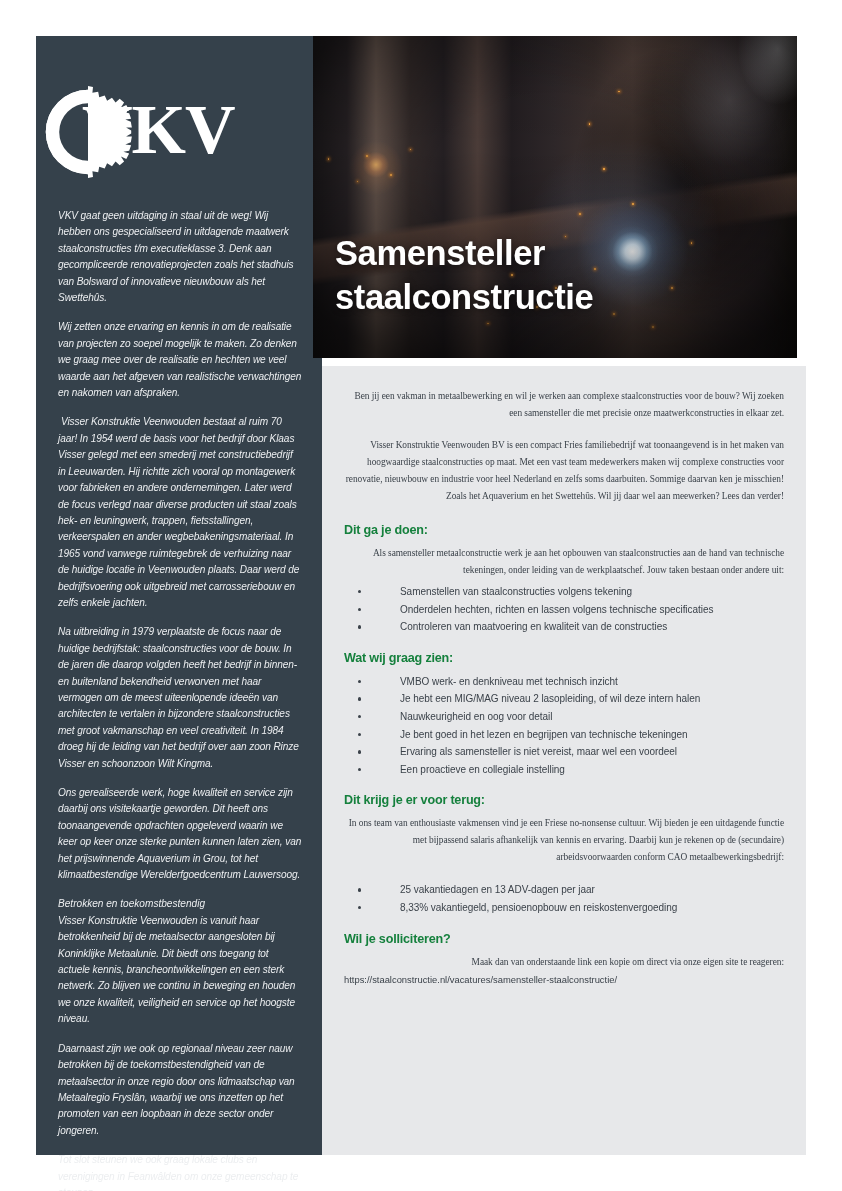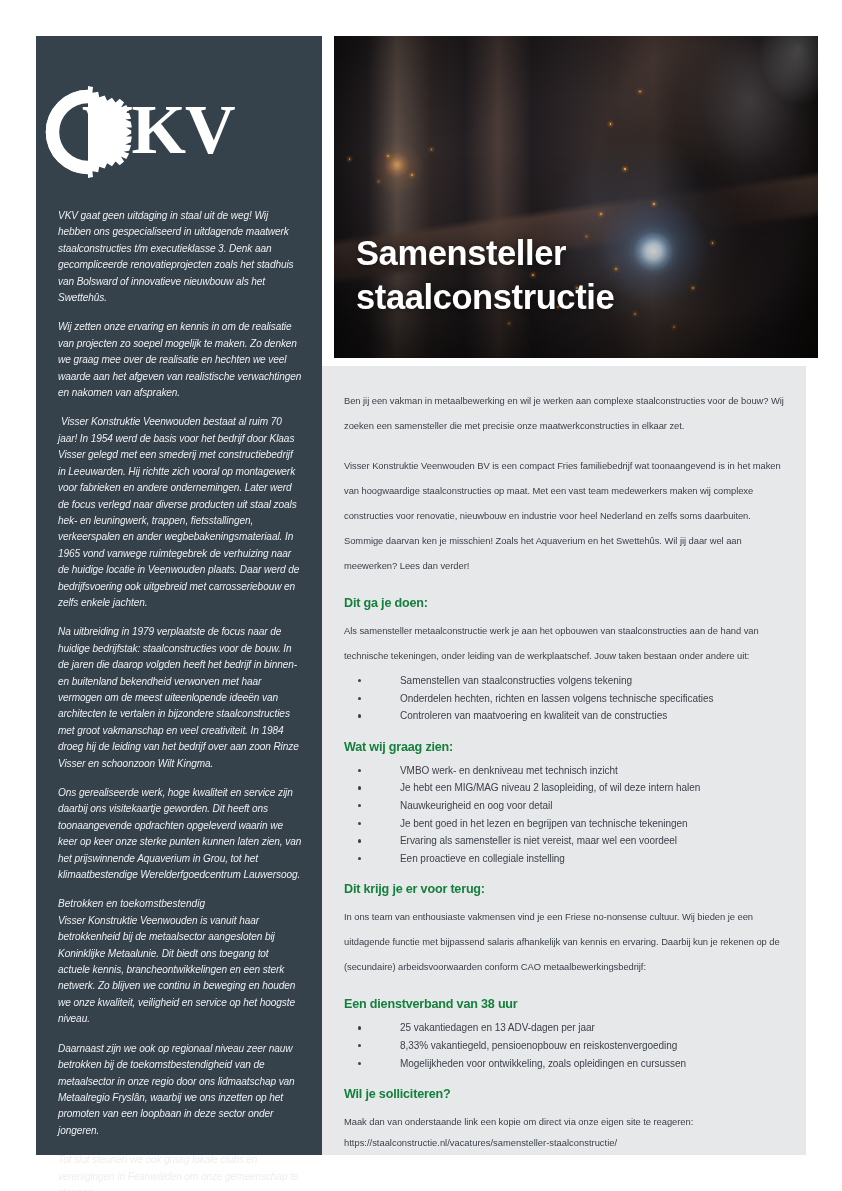--- a/index.html
+++ b/index.html
@@ -92,21 +92,21 @@
     font-style: italic;
     font-size: 10.1px;
     line-height: 16.4px;
     color: #eceef0;
     margin: 0;
   }
 
   
   .hero {
     position: absolute;
-    left: 334px;
+    left: 313px;
     top: 36px;
     width: 484px;
     height: 322px;
     overflow: hidden;
     background: #2a2220;
   }
   .hero-photo {
     position: absolute;
     inset: 0;
     background:
@@ -168,26 +168,26 @@
     position: absolute;
     left: 322px;
     top: 366px;
     width: 484px;
     height: 789px;
     background: #e7e8ea;
     box-sizing: border-box;
     padding: 22px 22px 0 22px;
   }
   .c-p {
-    font-family: Liberation Sans, sans-serif;
+    font-family: Liberation Serif, serif;
     font-size: 9.4px;
-    line-height: 25px;
+    line-height: 17px;
     color: #3b424a;
     margin: 0 0 15px 0;
-    text-align: left;
+    text-align: right;
     letter-spacing: -0.05px;
   }
   .c-p.tight { margin-bottom: 0; }
   .c-h {
     font-family: "Liberation Sans", sans-serif;
     font-weight: bold;
     font-size: 12.6px;
     line-height: 20px;
     color: #15803d;
     margin: 6px 0 5px 0;
@@ -321,25 +321,23 @@
       <li><span class="bullet"></span><span>Je hebt een MIG/MAG niveau 2 lasopleiding, of wil deze intern halen</span></li>
       <li><span class="bullet"></span><span>Nauwkeurigheid en oog voor detail</span></li>
       <li><span class="bullet"></span><span>Je bent goed in het lezen en begrijpen van technische tekeningen</span></li>
       <li><span class="bullet"></span><span>Ervaring als samensteller is niet vereist, maar wel een voordeel</span></li>
       <li><span class="bullet"></span><span>Een proactieve en collegiale instelling</span></li>
     </ul>
 
     <h2 class="c-h">Dit krijg je er voor terug:</h2>
     <p class="c-p">In ons team van enthousiaste vakmensen vind je een Friese no-nonsense cultuur. Wij bieden je een uitdagende functie met bijpassend salaris afhankelijk van kennis en ervaring. Daarbij kun je rekenen op de (secundaire) arbeidsvoorwaarden conform CAO metaalbewerkingsbedrijf:</p>
 
-    <h2 class="c-h">Een dienstverband van 38 uur</h2>
     <ul class="c-list">
       <li><span class="bullet"></span><span>25 vakantiedagen en 13 ADV-dagen per jaar</span></li>
       <li><span class="bullet"></span><span>8,33% vakantiegeld, pensioenopbouw en reiskostenvergoeding</span></li>
-      <li><span class="bullet"></span><span>Mogelijkheden voor ontwikkeling, zoals opleidingen en cursussen</span></li>
     </ul>
 
     <h2 class="c-h">Wil je solliciteren?</h2>
     <p class="c-p tight">Maak dan van onderstaande link een kopie om direct via onze eigen site te reageren:</p>
     <a class="c-link" href="#">https://staalconstructie.nl/vacatures/samensteller-staalconstructie/</a>
 
   </main>
 
 </div>
 

